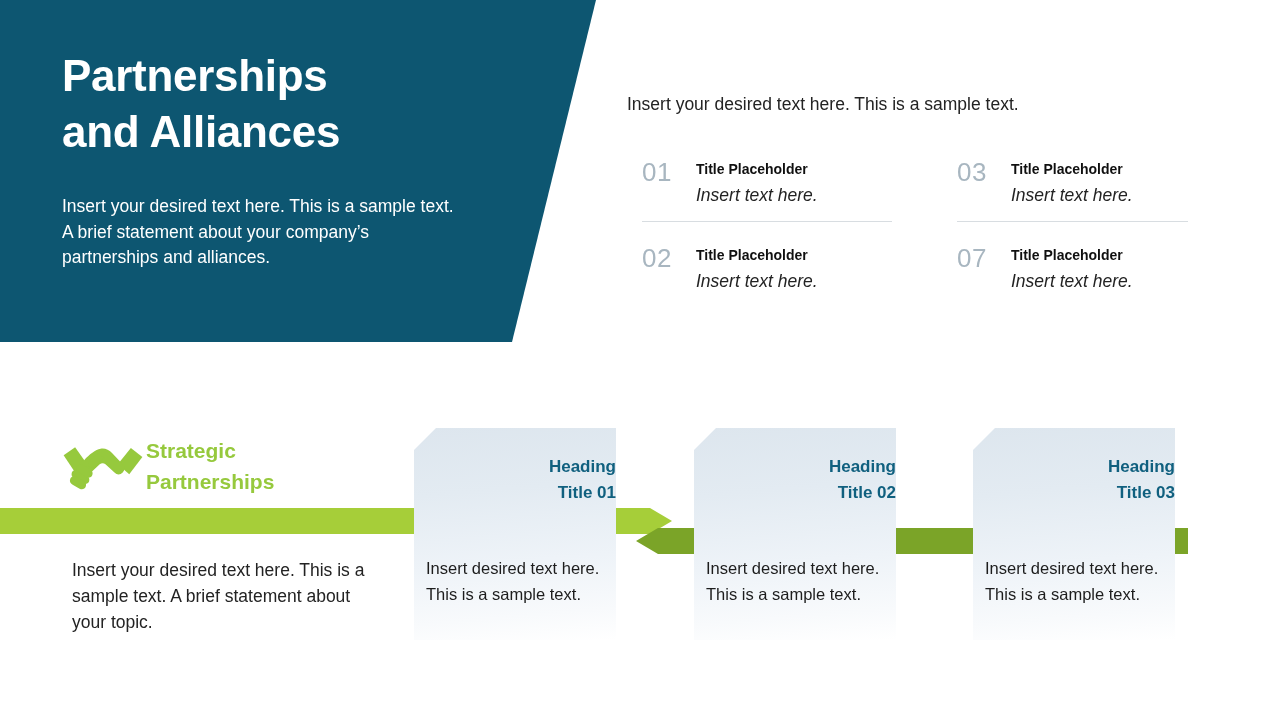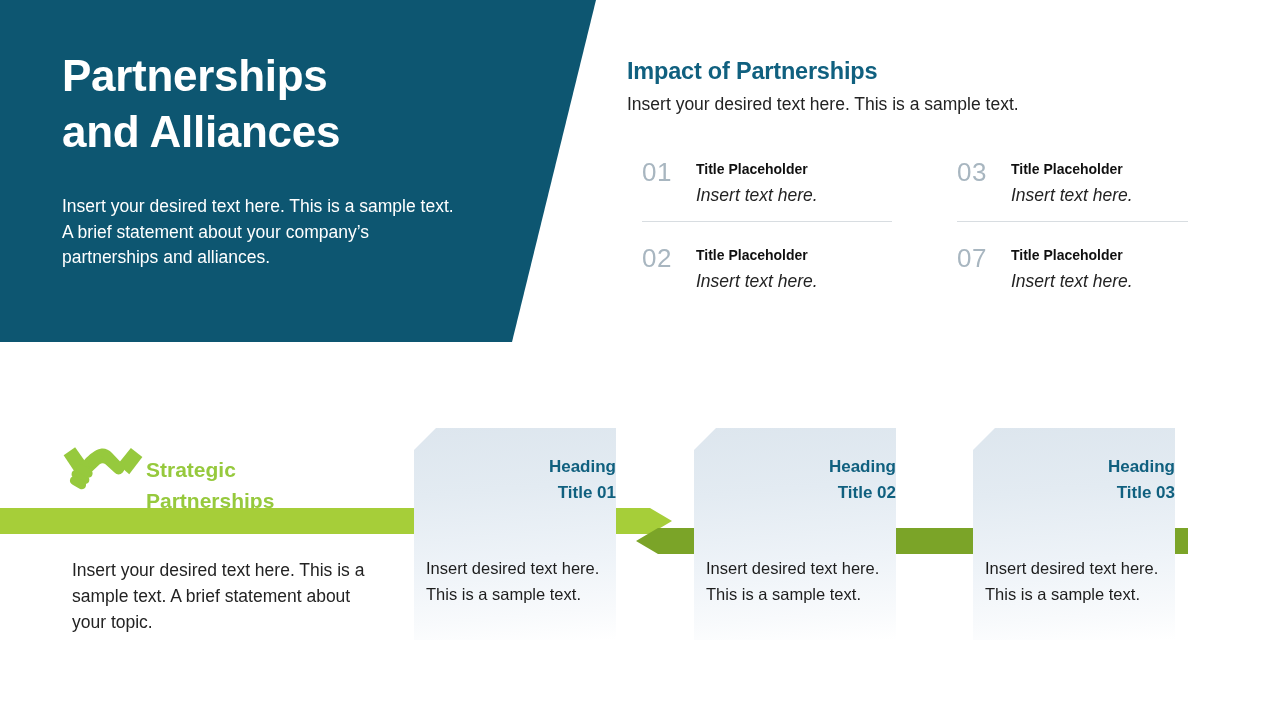--- a/index.html
+++ b/index.html
@@ -134,21 +134,20 @@
   .sp-label {
     position: absolute;
     left: 146px;
     top: 435px;
     width: 250px;
     color: #96c93d;
     font-size: 21px;
     line-height: 31px;
     font-weight: bold;
     white-space: pre-line;
-    margin-top: 19px;
   }
   .sp-text {
     position: absolute;
     left: 72px;
     top: 557px;
     width: 300px;
     color: #232323;
     font-size: 17.5px;
     line-height: 26px;
   }
@@ -211,21 +210,20 @@
 </head>
 <body>
 
 <div id="slide">
 
   <div class="hero-panel"></div>
   <div class="hero-title">Partnerships
 and Alliances</div>
   <div class="hero-sub">Insert your desired text here. This is a sample text. A brief statement about your company’s partnerships and alliances.</div>
 
-  <div class="impact-title">Impact of Partnerships</div>
   <div class="impact-sub">Insert your desired text here. This is a sample text.</div>
 
   <div class="num-grid">
     <div class="num-item row1">
       <div class="num">01</div>
       <div class="body">
         <div class="ttl">Title Placeholder</div>
         <div class="desc">Insert text here.</div>
       </div>
     </div>

